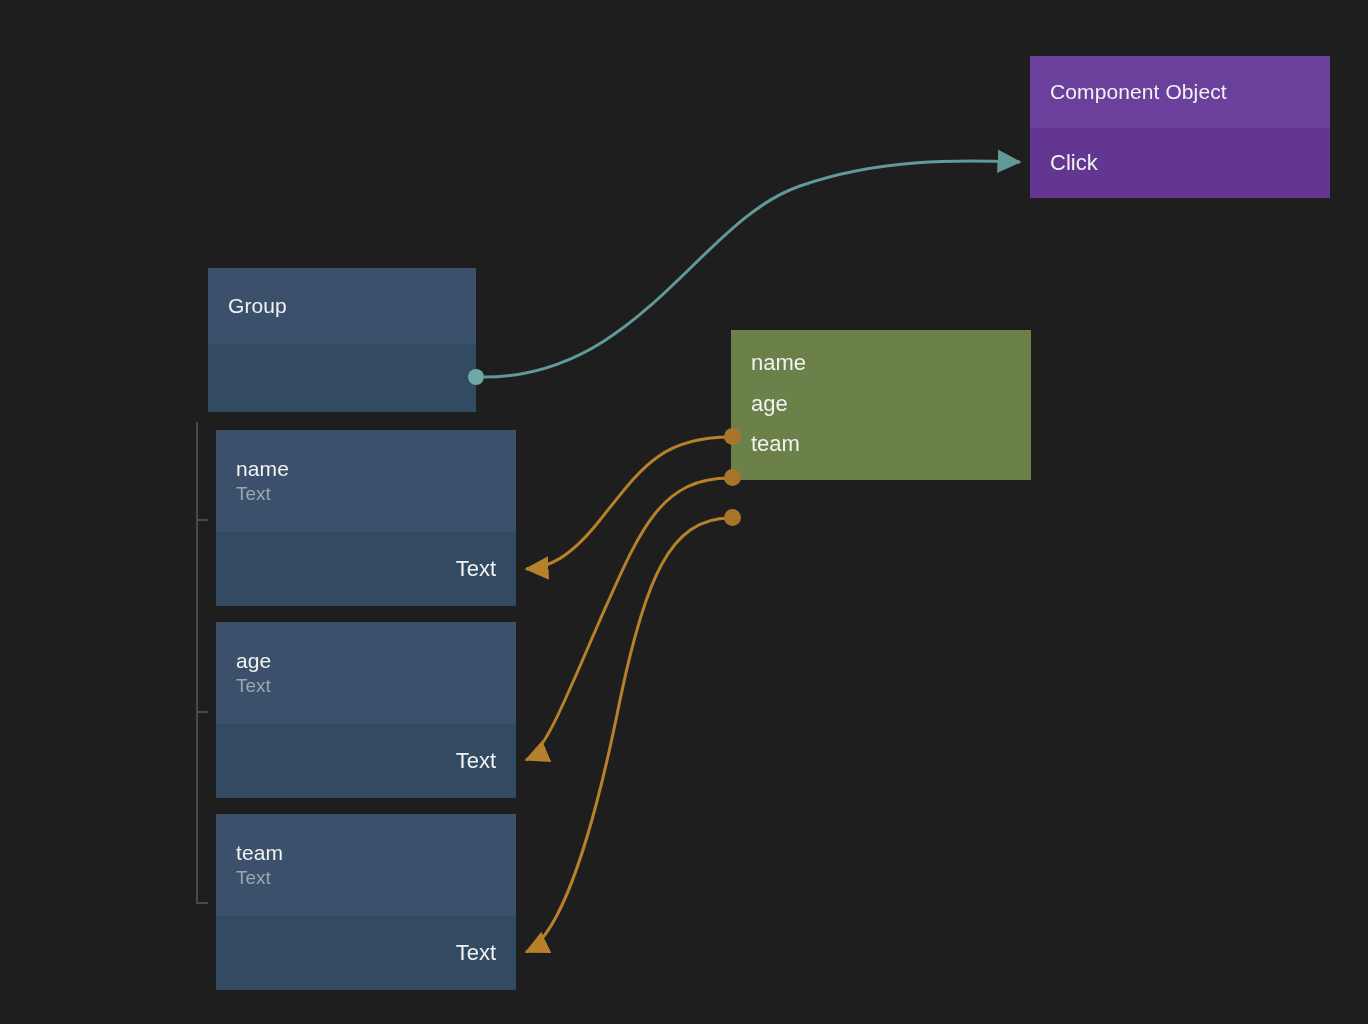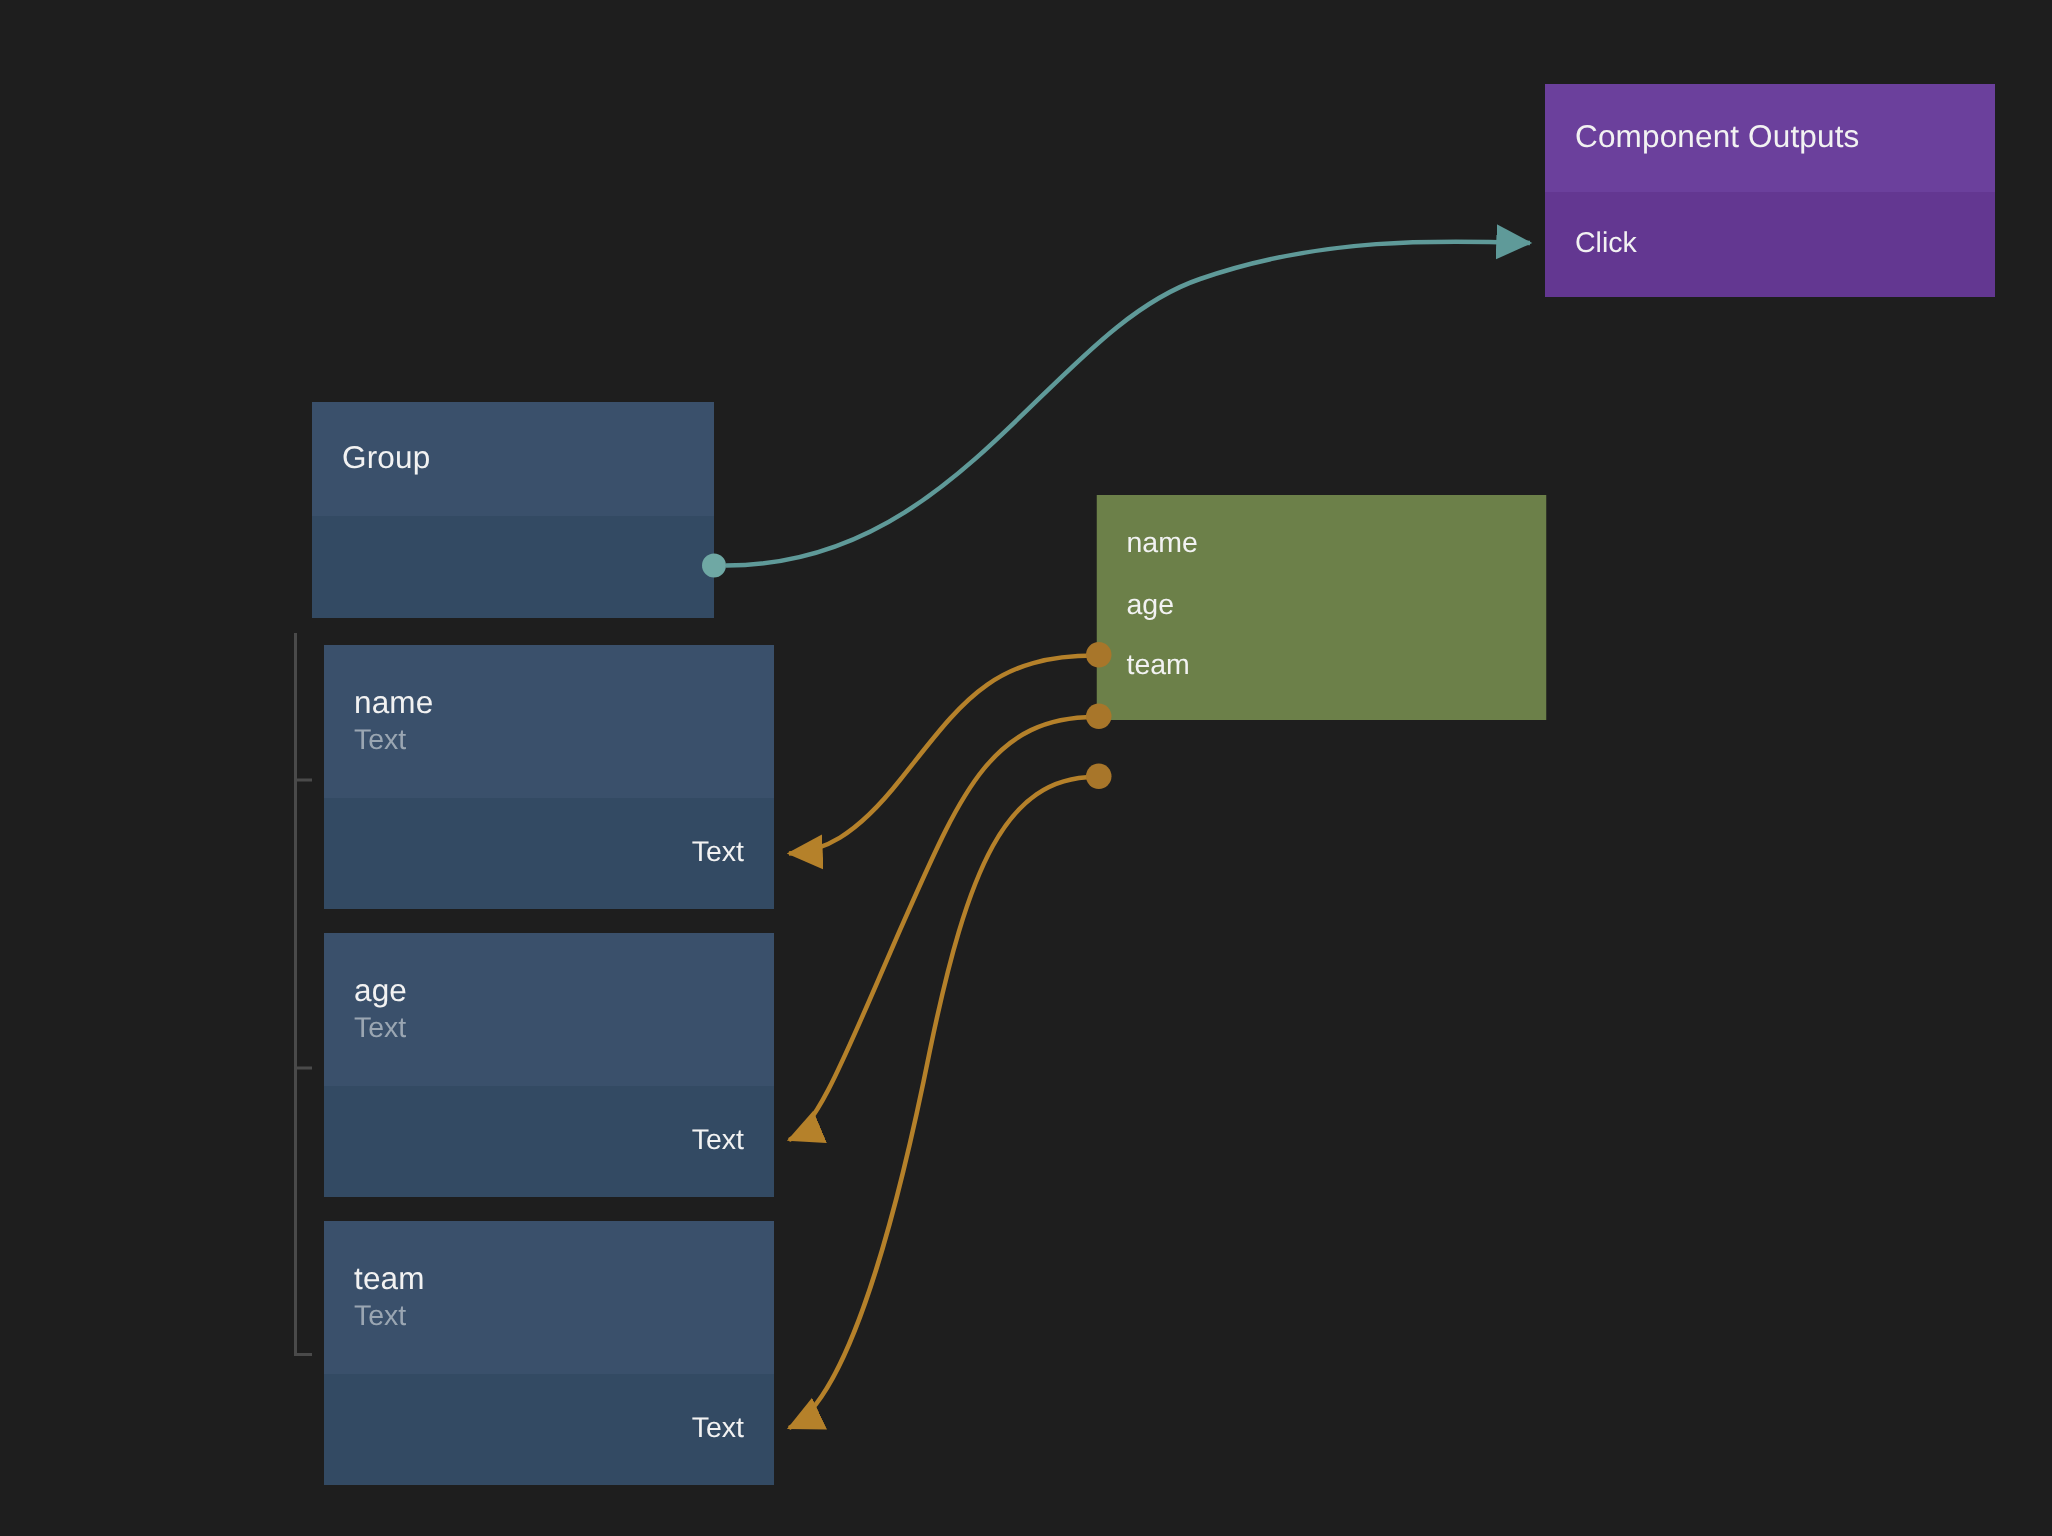--- a/index.html
+++ b/index.html
@@ -47,21 +47,21 @@
     font-size: 19px;
     line-height: 1.3;
   }
   .node-body {
     position: relative;
   }
   .port-row {
     position: absolute;
     display: flex;
     align-items: center;
-    font-size: 19px;
+    font-size: 22px;
     color: #f2f2f2;
     height: 26px;
     white-space: nowrap;
   }
   .port-row.out  { right: 20px; justify-content: flex-end; }
   .port-row.left { left: 20px;  justify-content: flex-start; }
 
   
   .n-group        { left: 176px; top: 268px; width: 300px; height: 144px; padding-left: 32px; }
   .n-group .node-header { height: 76px; background: #3a506b; }
@@ -186,20 +186,20 @@
       <div class="port-row left r2">age</div>
       <div class="port-row left r3">team</div>
     </div>
   </div>
   <div class="dot dot-orange" style="left:724px; top:428px;"></div>
   <div class="dot dot-orange" style="left:724px; top:469px;"></div>
   <div class="dot dot-orange" style="left:724px; top:509px;"></div>
 
   <div class="node n-outputs">
     <div class="node-header">
-      <div class="node-title">Component Outputs</div>
+      <div class="node-title">Component Object</div>
     </div>
     <div class="node-body">
       <div class="port-row left">Click</div>
     </div>
   </div>
 
 </div>
 
 </body></html>

